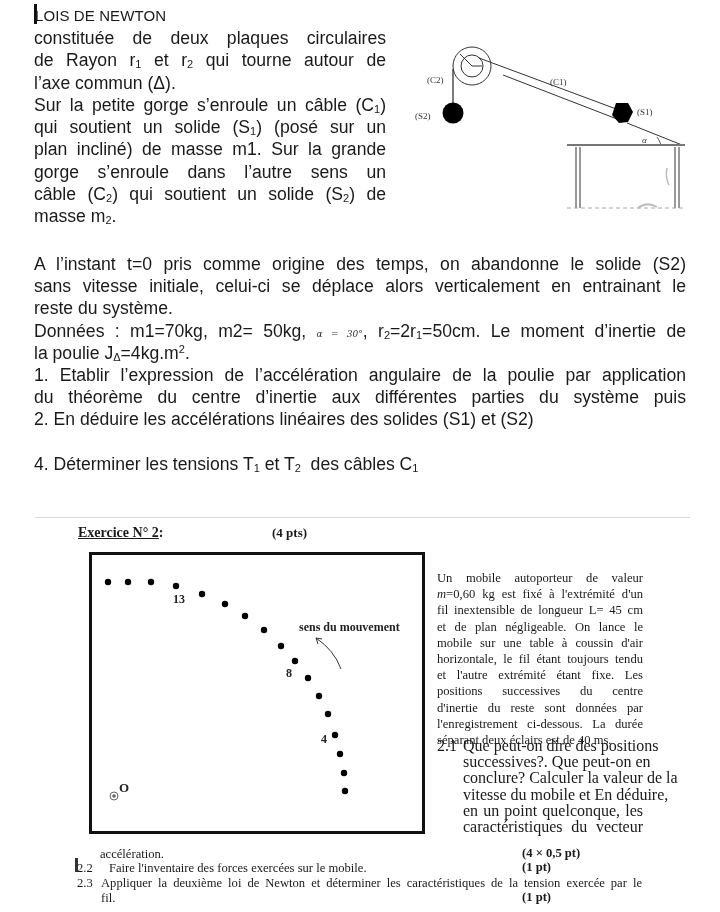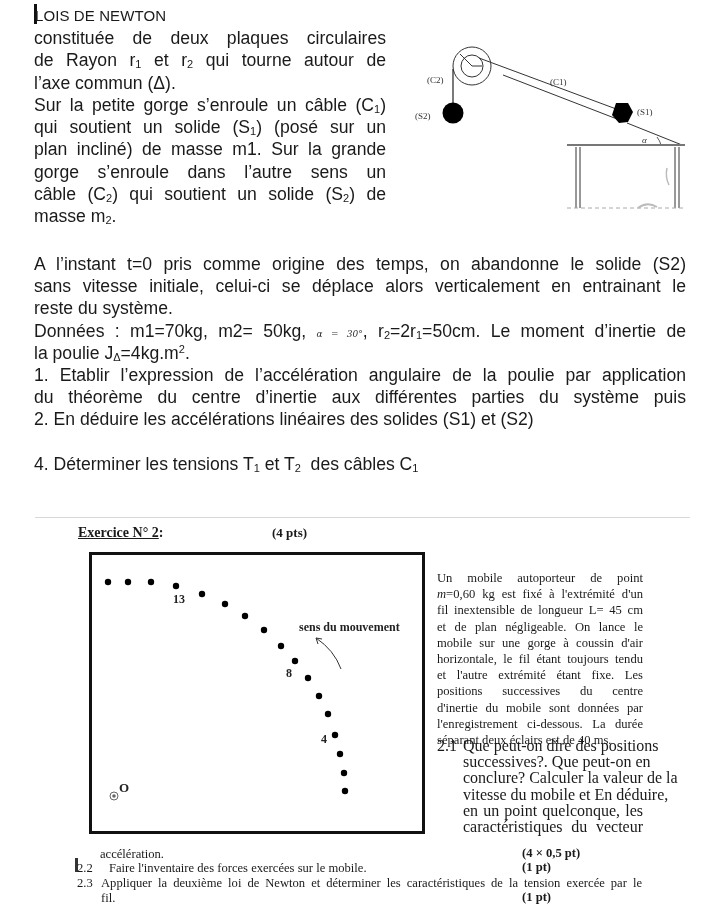--- a/index.html
+++ b/index.html
@@ -144,29 +144,29 @@
   <path d="M252,117 Q245,98 227,86" fill="none" stroke="#333" stroke-width="1"></path>
   <path d="M227,86 L233,87 M227,86 L229,92" fill="none" stroke="#333" stroke-width="1"></path>
   <g>
     <circle cx="25" cy="244" r="4" fill="none" stroke="#666" stroke-width="1"></circle>
     <circle cx="25" cy="244" r="1.8" fill="#666"></circle>
     <text x="30" y="240" font-family="'Liberation Serif', serif" font-weight="bold" font-size="13" fill="#222">O</text>
   </g>
 </svg>
 
 <div id="ex-text" class="abs serif">
-  <div class="j"><span>Un mobile autoporteur de point</span></div>
+  <div class="j"><span>Un mobile autoporteur de valeur</span></div>
   <div class="j"><i>m</i><span id="l1rest">=0,60 kg est fixé à l'extrémité d'un</span></div>
   <div class="j">fil inextensible de longueur L= 45 cm</div>
   <div class="j">et de plan négligeable. On lance le</div>
-  <div class="j">mobile sur une gorge à coussin d'air</div>
+  <div class="j">mobile sur une table à coussin d'air</div>
   <div class="j">horizontale, le fil étant toujours tendu</div>
   <div class="j">et l'autre extrémité étant fixe. Les</div>
   <div class="j">positions successives du centre</div>
-  <div class="j">d'inertie du mobile sont données par</div>
+  <div class="j">d'inertie du reste sont données par</div>
   <div class="j">l'enregistrement ci-dessous. La durée</div>
   <div>séparant deux éclairs est de 40 ms.</div>
 </div>
 
 <div id="q21" class="abs serif">
   <span class="num">2.1</span>
   <div class="ind j">Que peut-on dire des positions</div>
   <div class="ind j">successives?. Que peut-on en</div>
   <div class="ind j">conclure? Calculer la valeur de la</div>
   <div class="ind j">vitesse du mobile et En déduire,</div>

